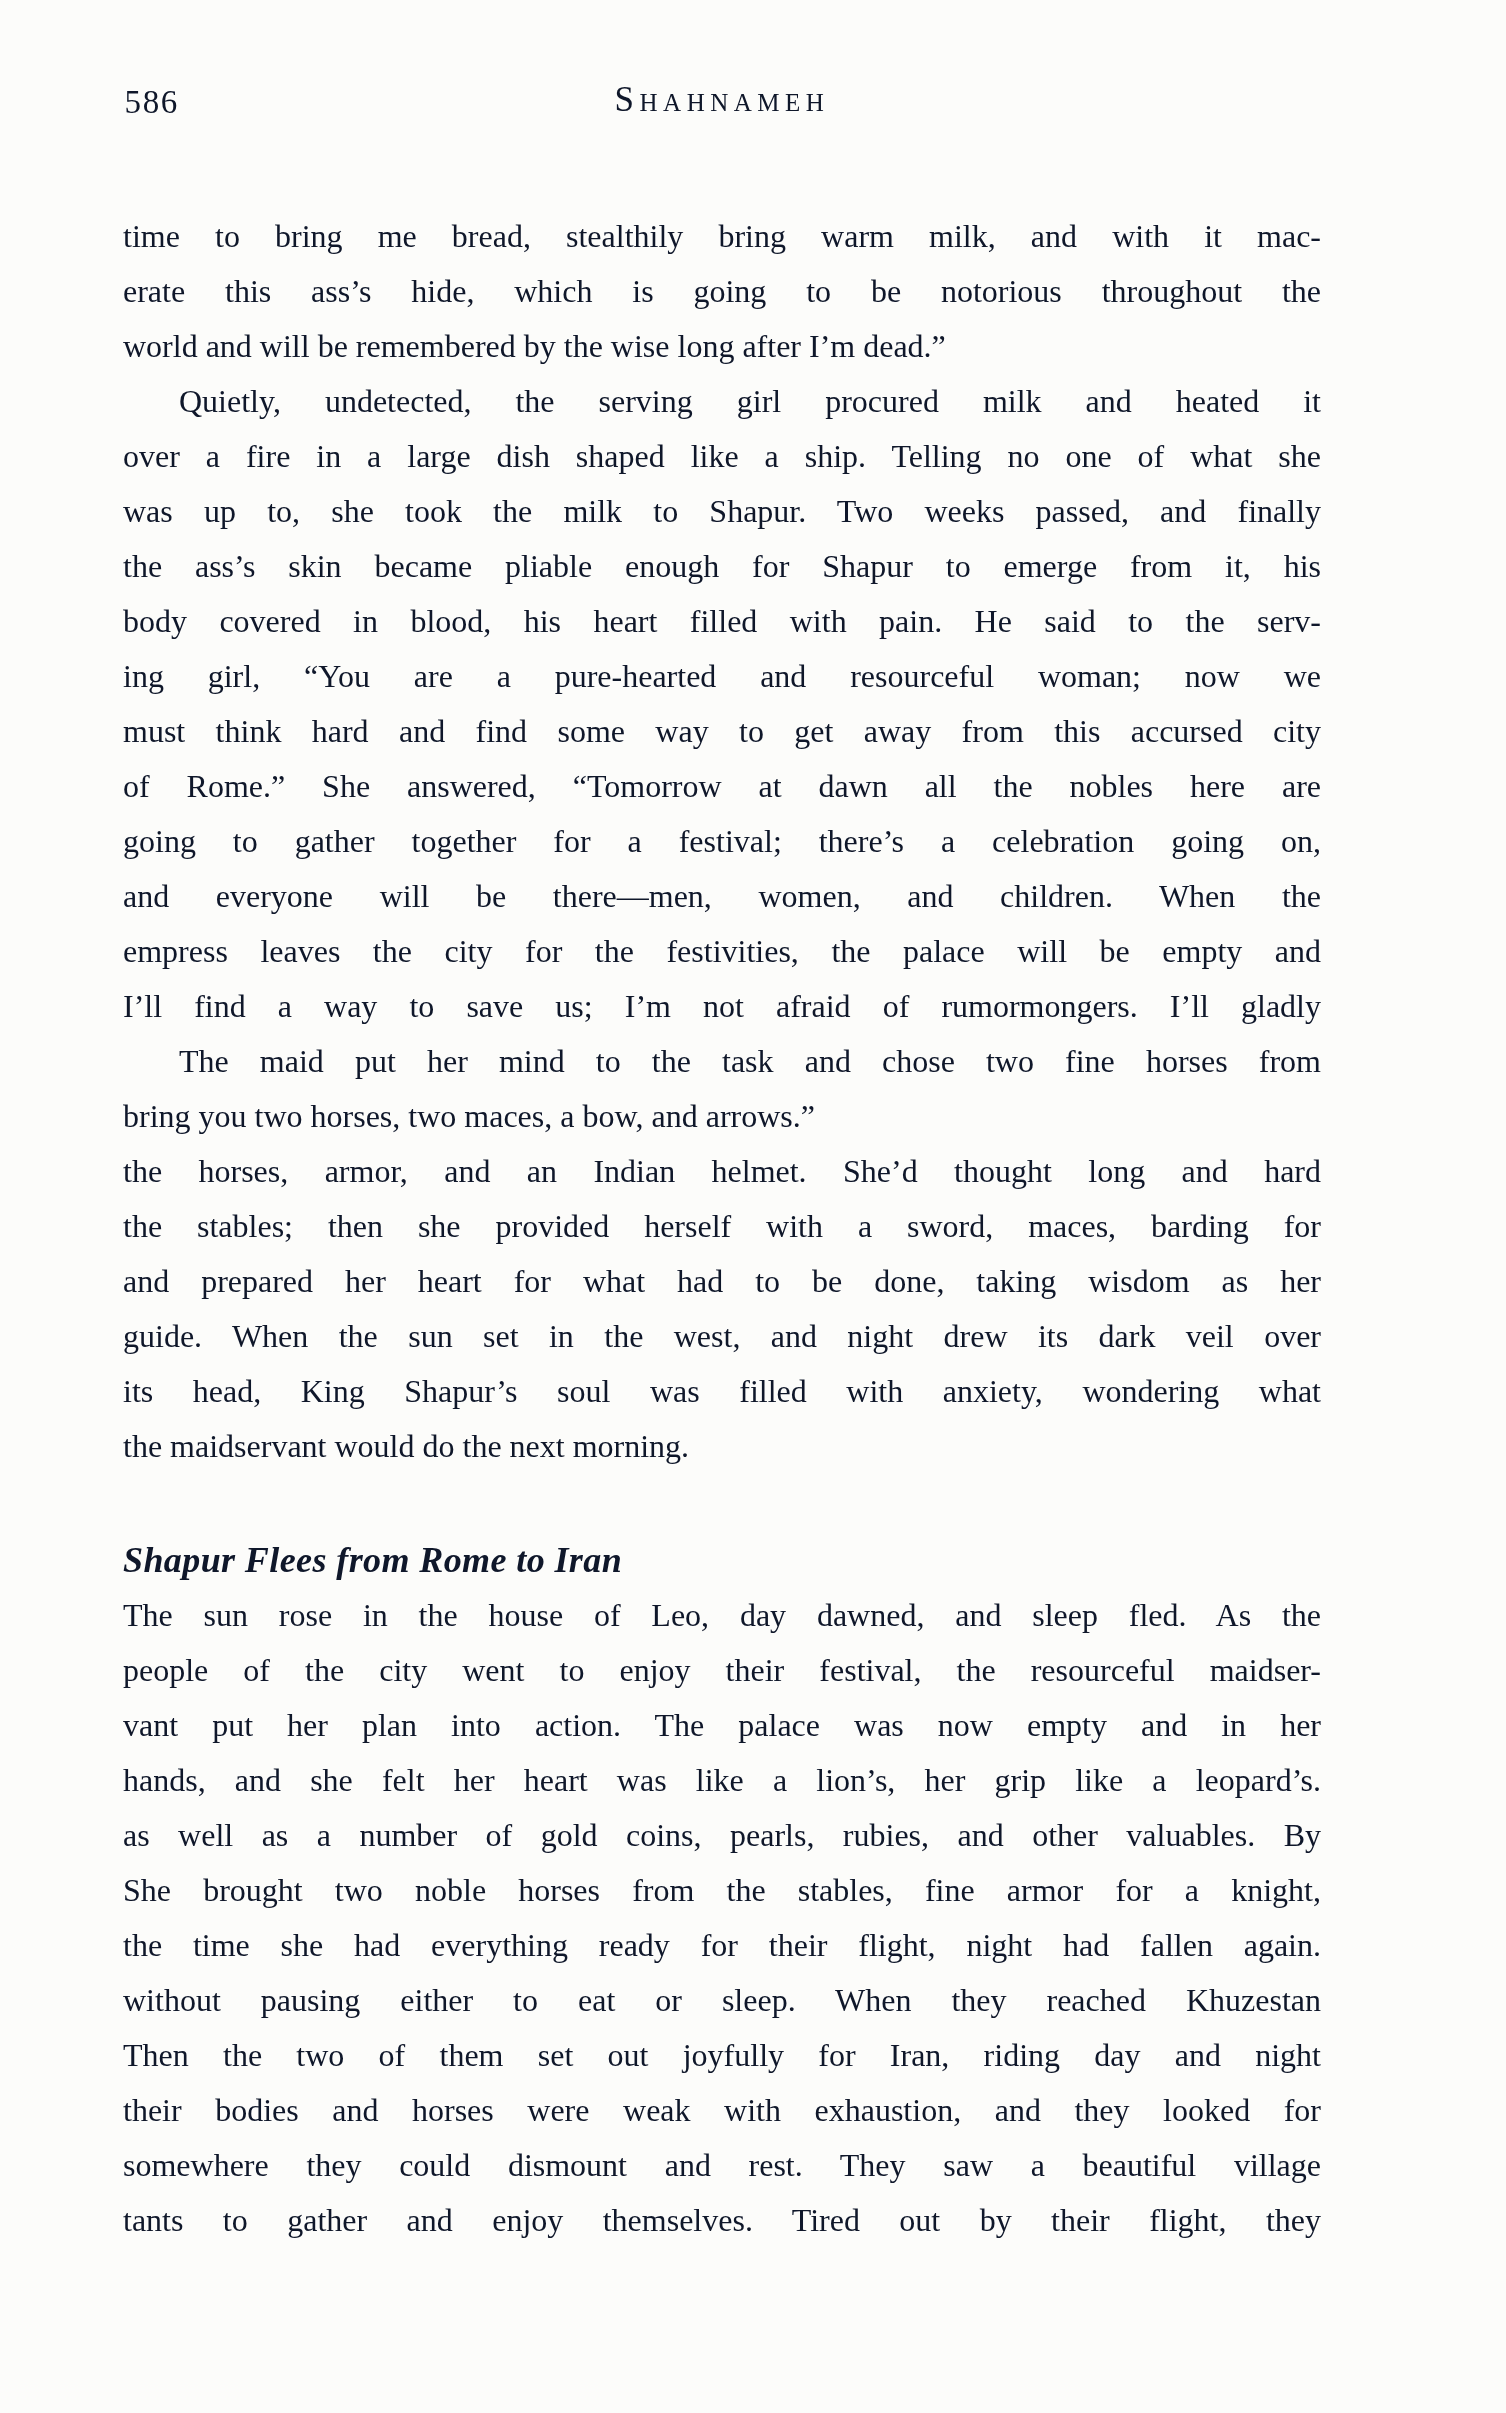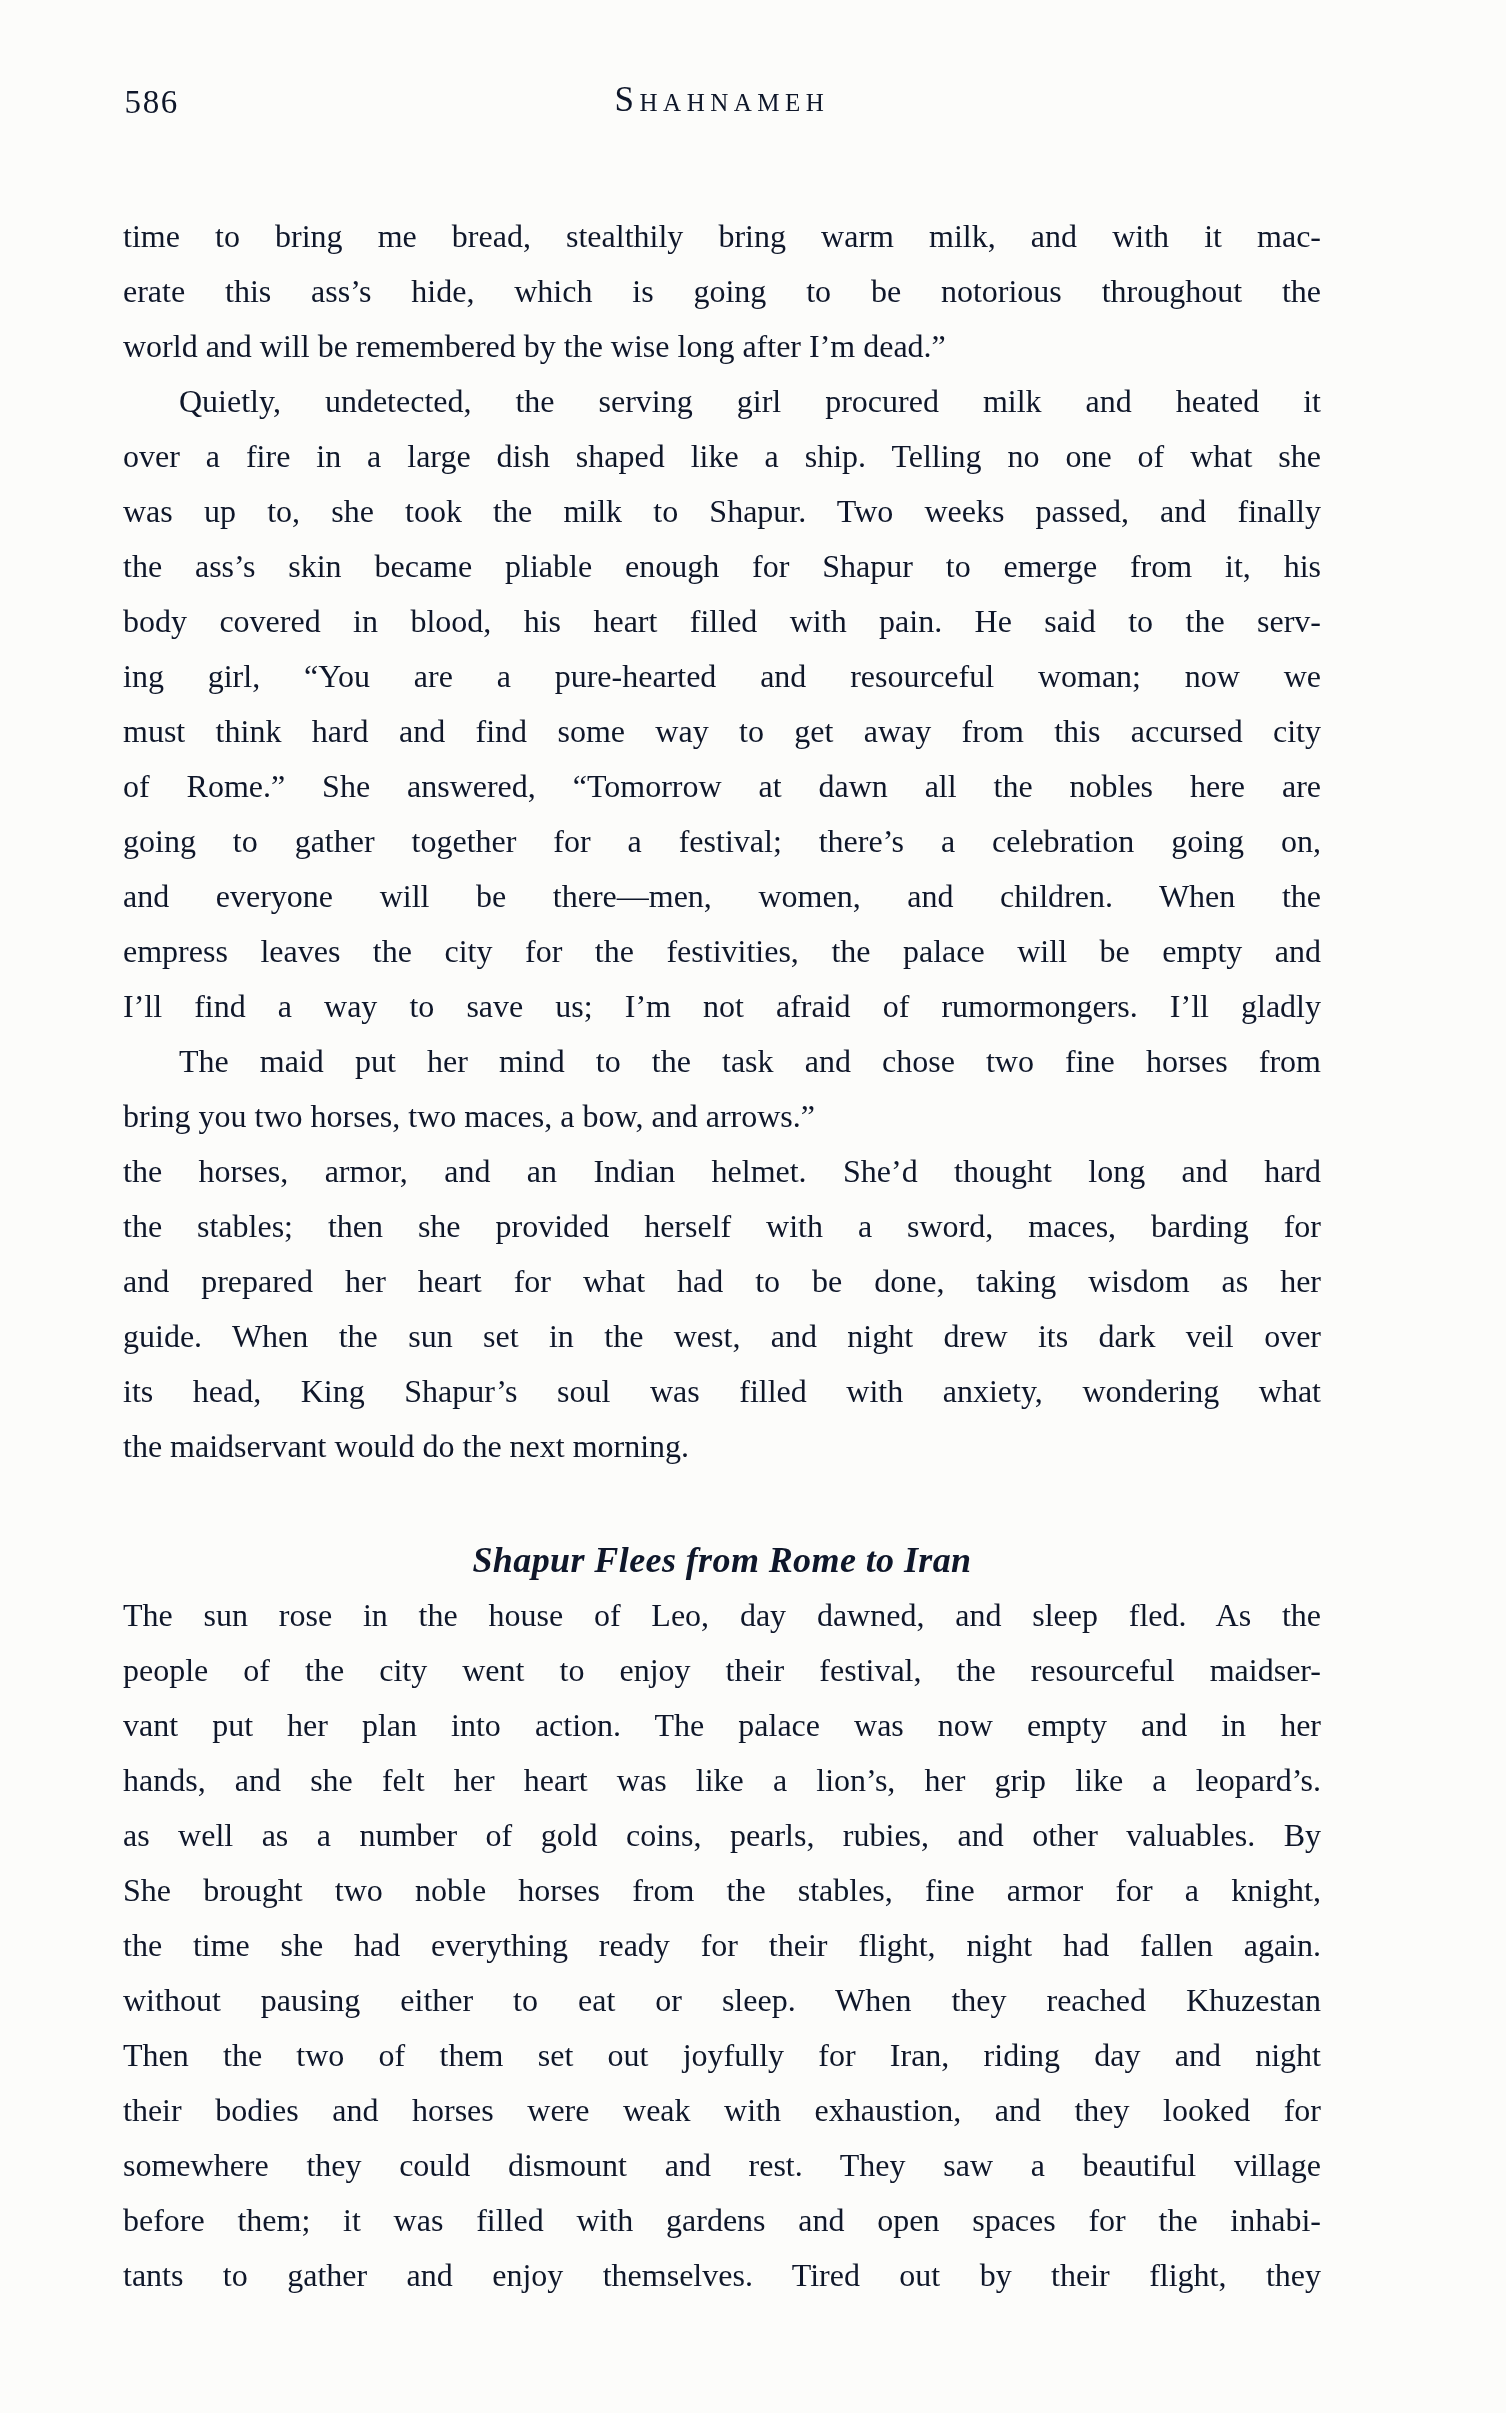--- a/index.html
+++ b/index.html
@@ -56,21 +56,21 @@
   .line.indent {
     text-indent: 56px;
   }
   .heading {
     font-size: 36px;
     font-weight: bold;
     font-style: italic;
     line-height: 55px;
     margin-top: 59px;
     letter-spacing: 0.4px;
-    text-align: center;
+    text-align: left;
   }
 </style>
 </head>
 <body>
 
 <div class="page">
   <div class="running-header">
     <span class="page-number">586</span>
     <span class="running-title">Shahnameh</span>
   </div>
@@ -103,17 +103,16 @@
       <div class="line">people of the city went to enjoy their festival, the resourceful maidser-</div>
       <div class="line">vant put her plan into action. The palace was now empty and in her</div>
       <div class="line">hands, and she felt her heart was like a lion’s, her grip like a leopard’s.</div>
       <div class="line">as well as a number of gold coins, pearls, rubies, and other valuables. By</div>
       <div class="line">She brought two noble horses from the stables, fine armor for a knight,</div>
       <div class="line">the time she had everything ready for their flight, night had fallen again.</div>
       <div class="line">without pausing either to eat or sleep. When they reached Khuzestan</div>
       <div class="line">Then the two of them set out joyfully for Iran, riding day and night</div>
       <div class="line">their bodies and horses were weak with exhaustion, and they looked for</div>
       <div class="line">somewhere they could dismount and rest. They saw a beautiful village</div>
-      <div class="line">before them; it was filled with gardens and open spaces for the inhabi-</div>
       <div class="line">tants to gather and enjoy themselves. Tired out by their flight, they</div>
     </div>
 </div>
 
 
 </body></html>

